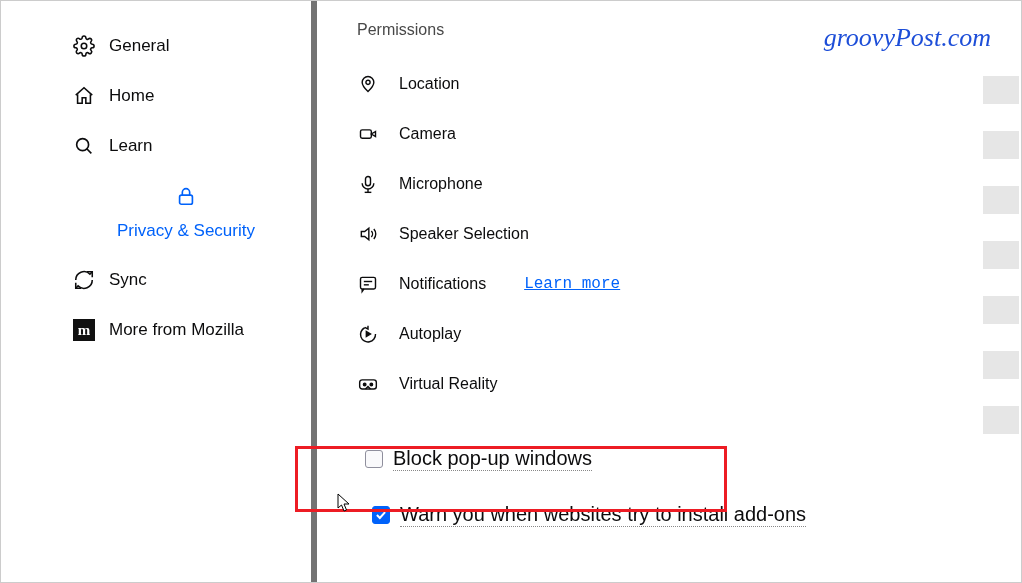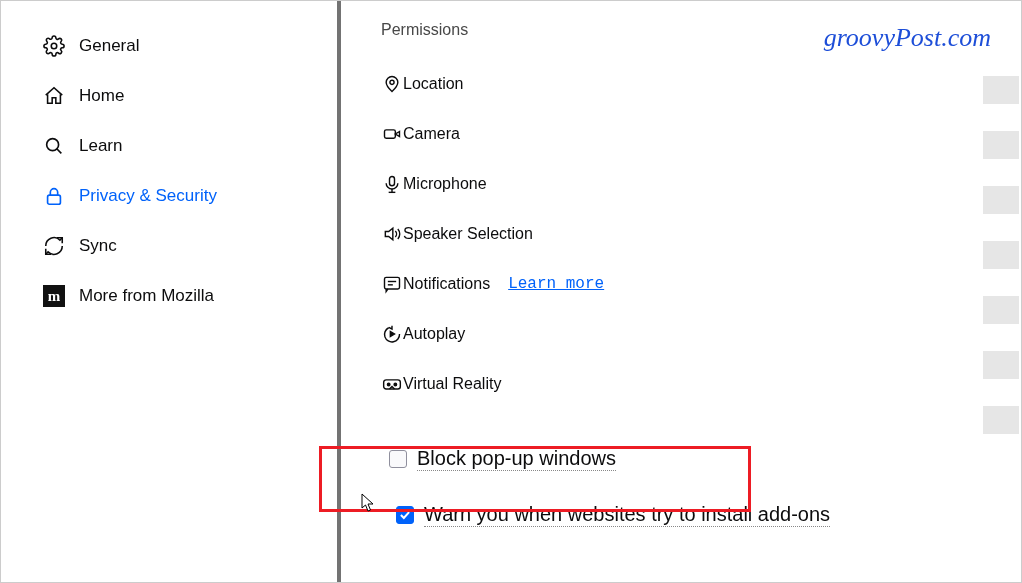--- a/index.html
+++ b/index.html
@@ -12,35 +12,36 @@
       height: 583px;
       overflow: hidden;
       position: relative;
       border: 1px solid #ccc;
     }
     .container {
       display: flex;
       height: 100%;
     }
     .sidebar {
-      width: 340px;
-      padding: 20px 0 0 30px;
-      border-right: 4px solid #737373;
+      width: 316px;
+      padding: 20px 0 0 60px;
+      border-right: 6px solid #737373;
     }
     .sidebar-item {
       display: flex;
       align-items: center;
       gap: 14px;
       padding: 14px 12px;
       cursor: pointer;
       font-size: 17px;
       color: #0c0c0d;
     }
     .sidebar-item.active {
       color: #0062fa;
+      flex-direction: column;
     }
     .sidebar-item .icon {
       width: 22px;
       height: 22px;
       display: flex;
       align-items: center;
       justify-content: center;
     }
     .sidebar-item .icon svg { width: 22px; height: 22px; }
     .m-box {
@@ -55,21 +56,21 @@
     }
     .section-title {
       font-size: 16px;
       font-weight: 400;
       color: #484848;
       margin-bottom: 20px;
     }
     .perm-row {
       display: flex;
       align-items: center;
-      gap: 0;
+      gap: 20px;
       padding: 14px 0;
       font-size: 16px;
     }
     .perm-row .icon {
       width: 22px; height: 22px;
       display:flex; align-items:center; justify-content:center;
     }
     .perm-row .icon svg { width: 20px; height: 20px; }
     .learn-more {
       color: #0062fa;

